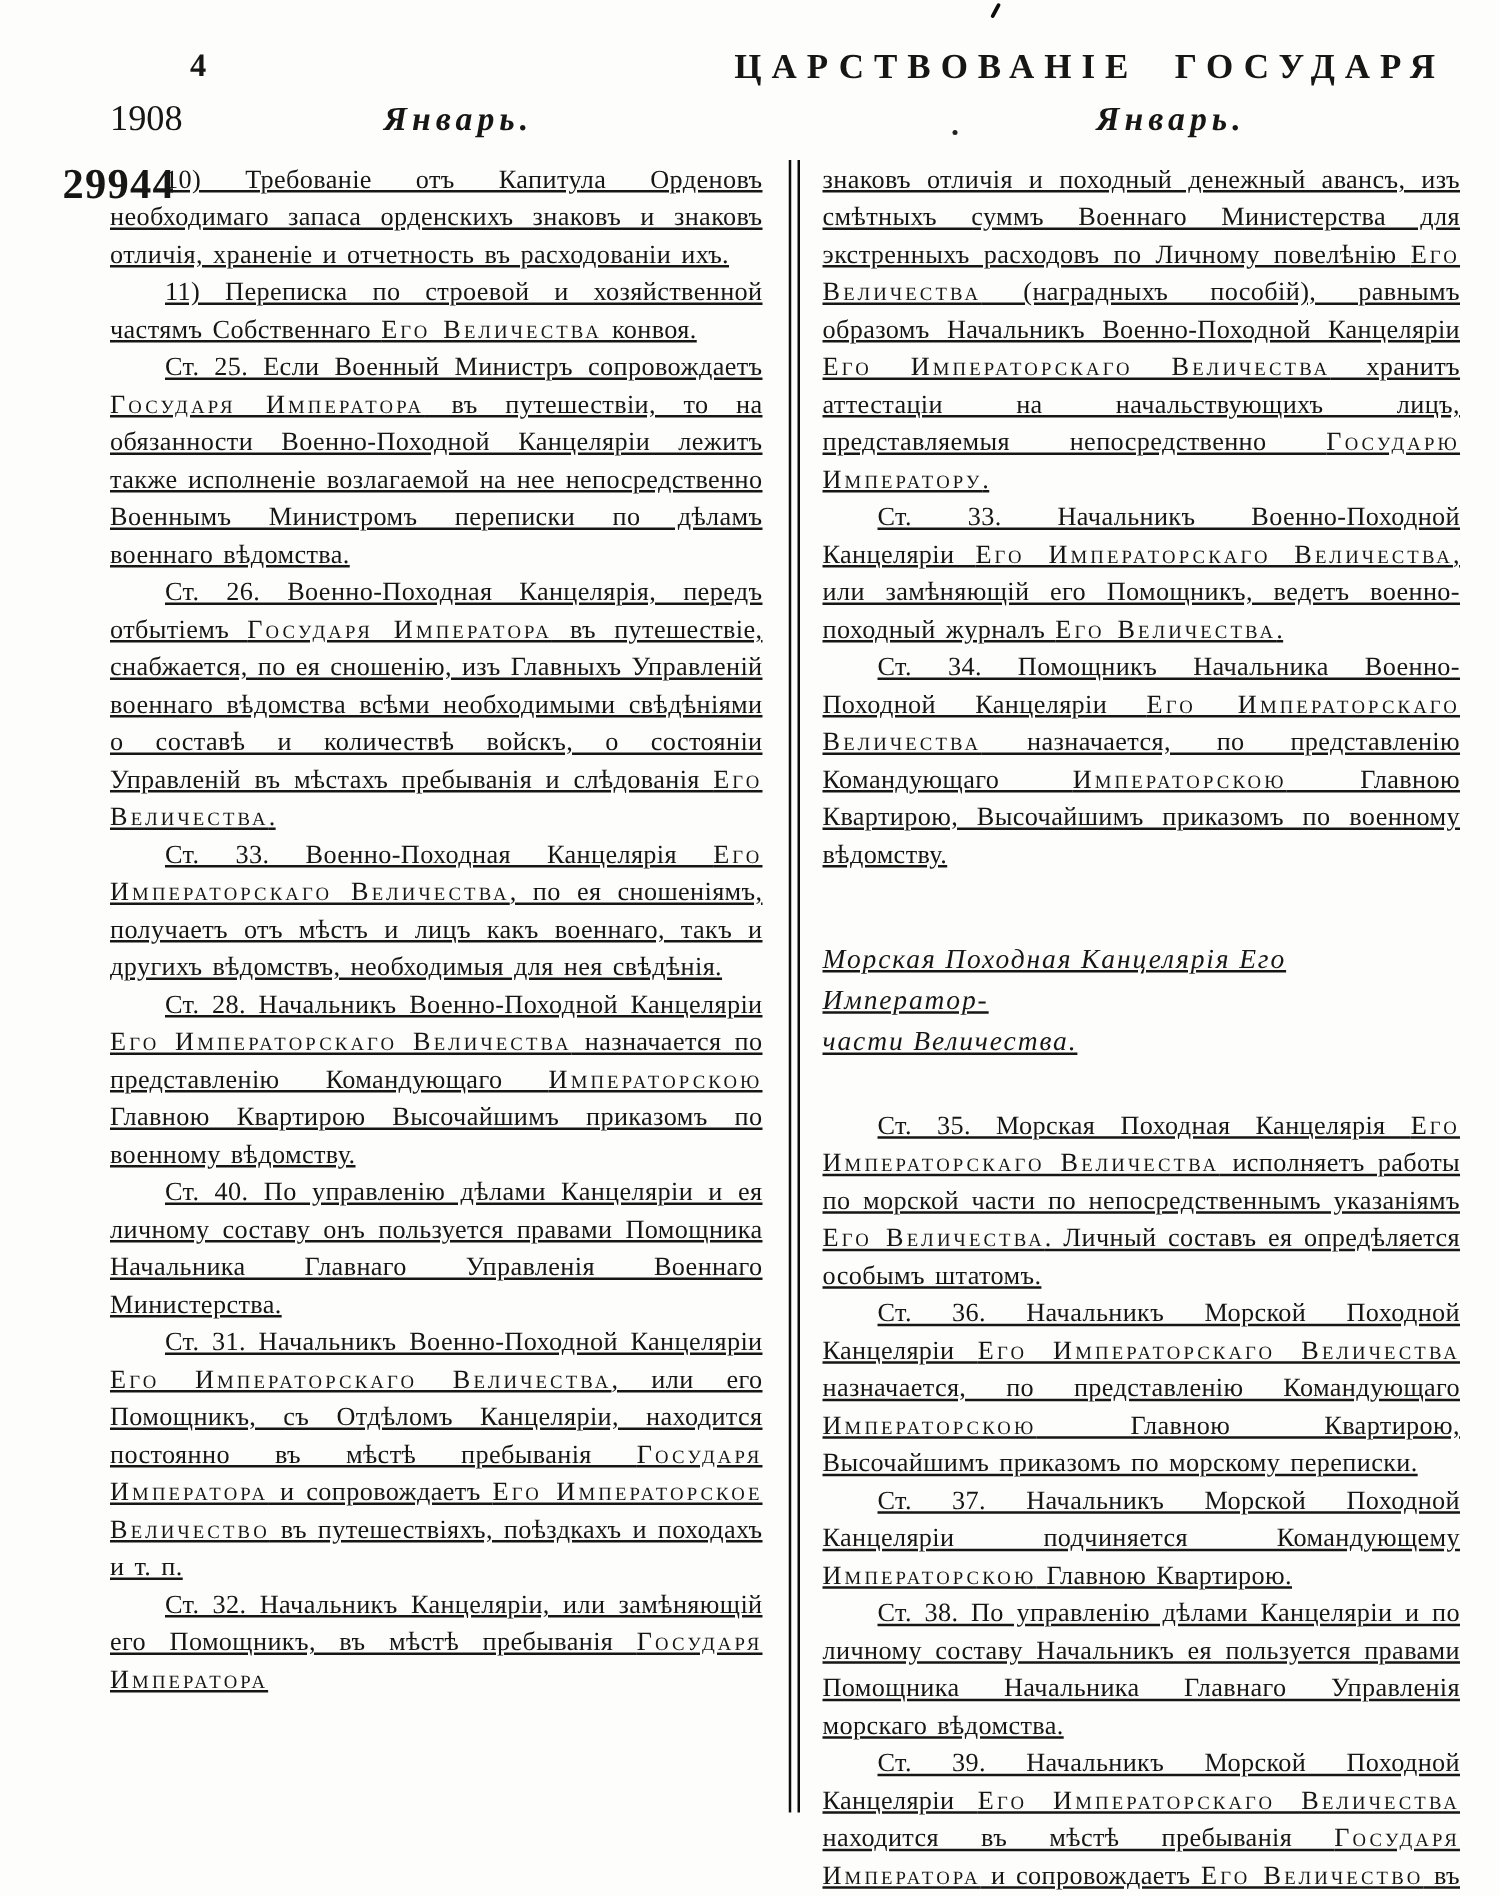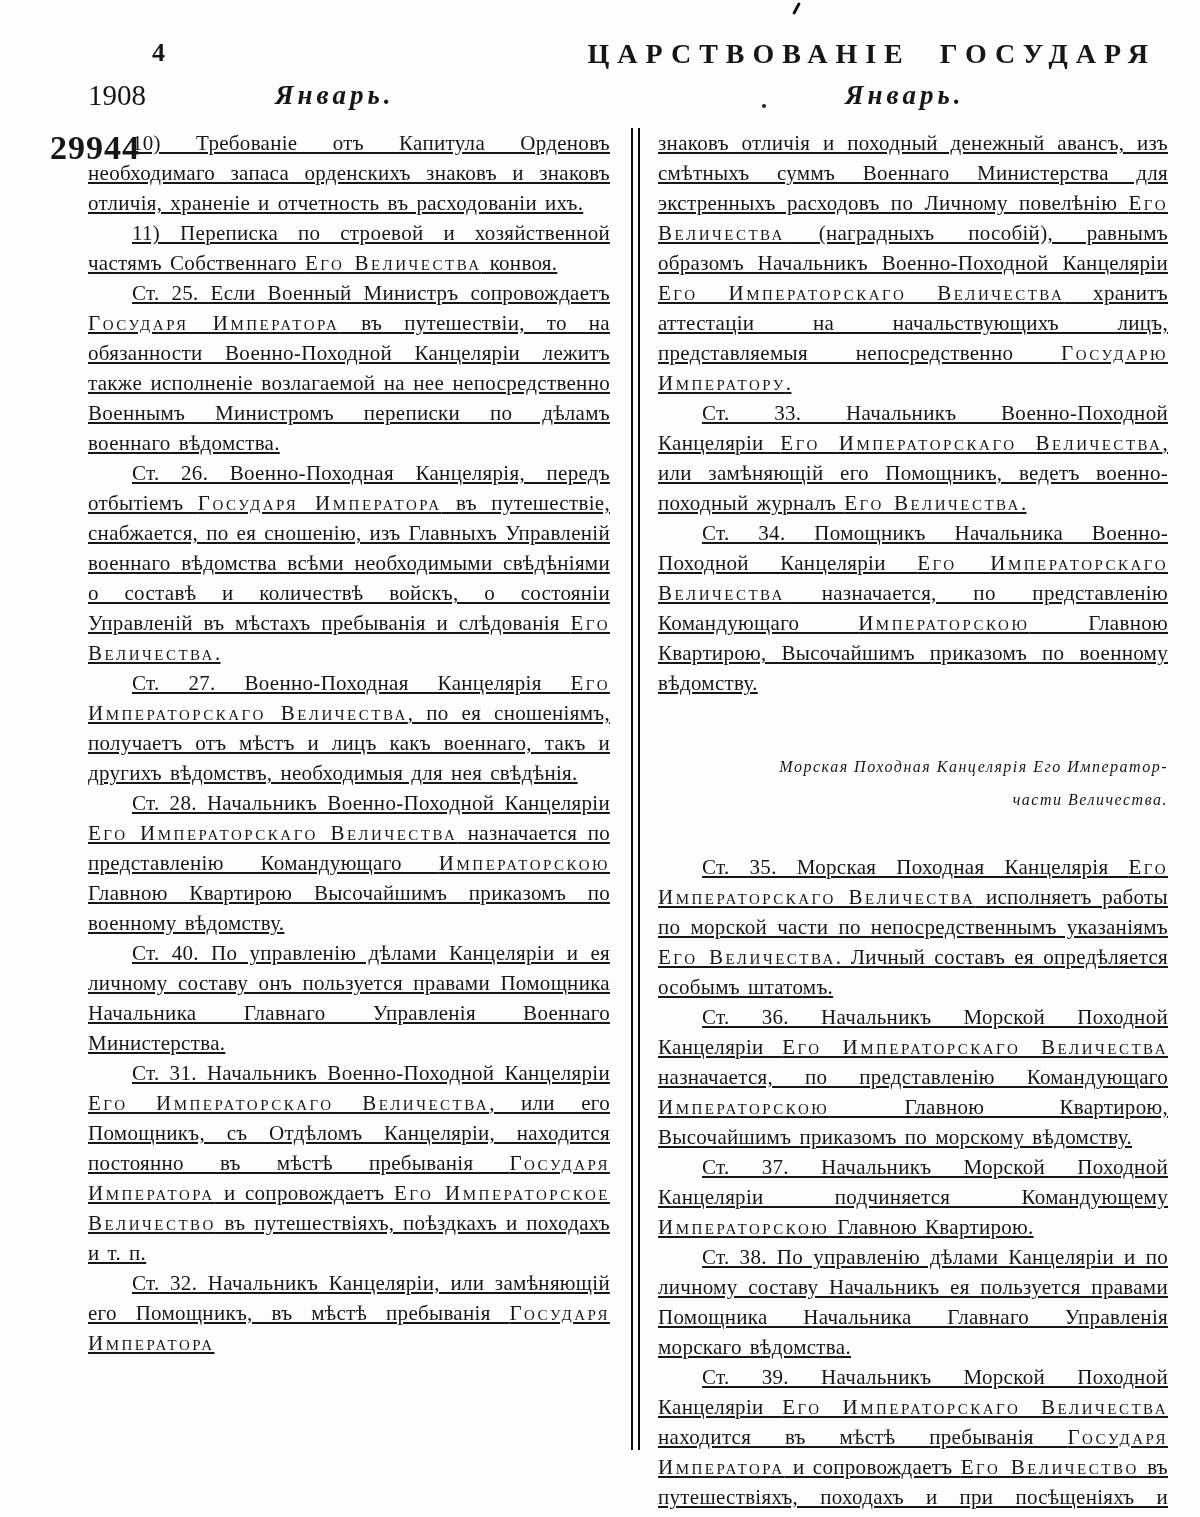--- a/index.html
+++ b/index.html
@@ -25,20 +25,21 @@
     font-size: 28px; font-weight: bold;
     letter-spacing: 8px;
     word-spacing: 14px;
     white-space: nowrap;
   }
   .date-left, .date-right {
     position: absolute;
     top: 80px;
     font-size: 27px; font-style: italic; font-weight: bold;
     letter-spacing: 4px;
+    margin-left: 32px;
   }
   .date-left { left: 275px; }
   .date-right { left: 845px; }
   .year {
     position: absolute;
     top: 79px; left: 88px; width: 1080px;
     font-size: 29px;
   }
   .act-number {
     position: absolute;
@@ -63,25 +64,26 @@
     word-spacing: 2.5px;
     text-decoration: underline;
   }
   .para.no-indent { text-indent: 0; }
   .sc {
     font-variant-caps: small-caps;
     letter-spacing: 2.5px;
   }
   .section-heading {
     margin: 52px 0 36px 0;
-    text-align: right;
+    text-align: left;
     font-style: italic;
-    font-size: 16px;
+    font-size: 22px;
     line-height: 33px;
     letter-spacing: 1.5px;
+    text-decoration: underline;
   }
   .divider {
     position: absolute;
     left: 631px; top: 128px;
     width: 5px; height: 1322px;
     border-left: 2px solid #0d0d0d;
     border-right: 2px solid #0d0d0d;
   }
   .artifact-top {
     position: absolute;
@@ -115,33 +117,33 @@
 
   <div class="act-number">29944</div>
 
   <div class="divider"></div>
 
   <div class="column column-left">
       <p class="para"><span>10) Требованіе отъ Капитула Орденовъ необходимаго запаса орденскихъ знаковъ и знаковъ отличія, храненіе и отчетность въ расходованіи ихъ.</span></p>
       <p class="para"><span>11) Переписка по строевой и хозяйственной частямъ Собственнаго </span><span class="sc">Его Величества</span><span> конвоя.</span></p>
       <p class="para"><span>Ст. 25. Если Военный Министръ сопровождаетъ </span><span class="sc">Государя Императора</span><span> въ путешествіи, то на обязанности Военно-Походной Канцеляріи лежитъ также исполненіе возлагаемой на нее непосредственно Военнымъ Министромъ переписки по дѣламъ военнаго вѣдомства.</span></p>
       <p class="para"><span>Ст. 26. Военно-Походная Канцелярія, передъ отбытіемъ </span><span class="sc">Государя Императора</span><span> въ путешествіе, снабжается, по ея сношенію, изъ Главныхъ Управленій военнаго вѣдомства всѣми необходимыми свѣдѣніями о составѣ и количествѣ войскъ, о состояніи Управленій въ мѣстахъ пребыванія и слѣдованія </span><span class="sc">Его Величества</span><span>.</span></p>
-      <p class="para"><span>Ст. 27. Военно-Походная Канцелярія </span><span class="sc">Его Императорскаго Величества</span><span>, по ея сношеніямъ, получаетъ отъ мѣстъ и лицъ какъ военнаго, такъ и другихъ вѣдомствъ, необходимыя для нея свѣдѣнія.</span></p>
+      <p class="para"><span>Ст. 33. Военно-Походная Канцелярія </span><span class="sc">Его Императорскаго Величества</span><span>, по ея сношеніямъ, получаетъ отъ мѣстъ и лицъ какъ военнаго, такъ и другихъ вѣдомствъ, необходимыя для нея свѣдѣнія.</span></p>
       <p class="para"><span>Ст. 28. Начальникъ Военно-Походной Канцеляріи </span><span class="sc">Его Императорскаго Величества</span><span> назначается по представленію Командующаго </span><span class="sc">Императорскою</span><span> Главною Квартирою Высочайшимъ приказомъ по военному вѣдомству.</span></p>
       <p class="para"><span>Ст. 40. По управленію дѣлами Канцеляріи и ея личному составу онъ пользуется правами Помощника Начальника Главнаго Управленія Военнаго Министерства.</span></p>
       <p class="para"><span>Ст. 31. Начальникъ Военно-Походной Канцеляріи </span><span class="sc">Его Императорскаго Величества</span><span>, или его Помощникъ, съ Отдѣломъ Канцеляріи, находится постоянно въ мѣстѣ пребыванія </span><span class="sc">Государя Императора</span><span> и сопровождаетъ </span><span class="sc">Его Императорское Величество</span><span> въ путешествіяхъ, поѣздкахъ и походахъ и т. п.</span></p>
       <p class="para"><span>Ст. 32. Начальникъ Канцеляріи, или замѣняющій его Помощникъ, въ мѣстѣ пребыванія </span><span class="sc">Государя Императора</span></p>
     </div>
   <div class="column column-right">
       <p class="para no-indent"><span>знаковъ отличія и походный денежный авансъ, изъ смѣтныхъ суммъ Военнаго Министерства для экстренныхъ расходовъ по Личному повелѣнію </span><span class="sc">Его Величества</span><span> (наградныхъ пособій), равнымъ образомъ Начальникъ Военно-Походной Канцеляріи </span><span class="sc">Его Императорскаго Величества</span><span> хранитъ аттестаціи на начальствующихъ лицъ, представляемыя непосредственно </span><span class="sc">Государю Императору</span><span>.</span></p>
       <p class="para"><span>Ст. 33. Начальникъ Военно-Походной Канцеляріи </span><span class="sc">Его Императорскаго Величества</span><span>, или замѣняющій его Помощникъ, ведетъ военно-походный журналъ </span><span class="sc">Его Величества</span><span>.</span></p>
       <p class="para"><span>Ст. 34. Помощникъ Начальника Военно-Походной Канцеляріи </span><span class="sc">Его Императорскаго Величества</span><span> назначается, по представленію Командующаго </span><span class="sc">Императорскою</span><span> Главною Квартирою, Высочайшимъ приказомъ по военному вѣдомству.</span></p>
       <div class="section-heading">
         <div>Морская Походная Канцелярія Его Император-</div>
         <div>части Величества.</div>
       </div>
       <p class="para"><span>Ст. 35. Морская Походная Канцелярія </span><span class="sc">Его Императорскаго Величества</span><span> исполняетъ работы по морской части по непосредственнымъ указаніямъ </span><span class="sc">Его Величества</span><span>. Личный составъ ея опредѣляется особымъ штатомъ.</span></p>
-      <p class="para"><span>Ст. 36. Начальникъ Морской Походной Канцеляріи </span><span class="sc">Его Императорскаго Величества</span><span> назначается, по представленію Командующаго </span><span class="sc">Императорскою</span><span> Главною Квартирою, Высочайшимъ приказомъ по морскому вѣдомству.</span></p>
+      <p class="para"><span>Ст. 36. Начальникъ Морской Походной Канцеляріи </span><span class="sc">Его Императорскаго Величества</span><span> назначается, по представленію Командующаго </span><span class="sc">Императорскою</span><span> Главною Квартирою, Высочайшимъ приказомъ по морскому переписки.</span></p>
       <p class="para"><span>Ст. 37. Начальникъ Морской Походной Канцеляріи подчиняется Командующему </span><span class="sc">Императорскою</span><span> Главною Квартирою.</span></p>
       <p class="para"><span>Ст. 38. По управленію дѣлами Канцеляріи и по личному составу Начальникъ ея пользуется правами Помощника Начальника Главнаго Управленія морскаго вѣдомства.</span></p>
       <p class="para"><span>Ст. 39. Начальникъ Морской Походной Канцеляріи </span><span class="sc">Его Императорскаго Величества</span><span> находится въ мѣстѣ пребыванія </span><span class="sc">Государя Императора</span><span> и сопровождаетъ </span><span class="sc">Его Величество</span><span> въ путешествіяхъ, походахъ и при посѣщеніяхъ и смотрахъ судовъ.</span></p>
     </div>
 </div>
 
 </body></html>

